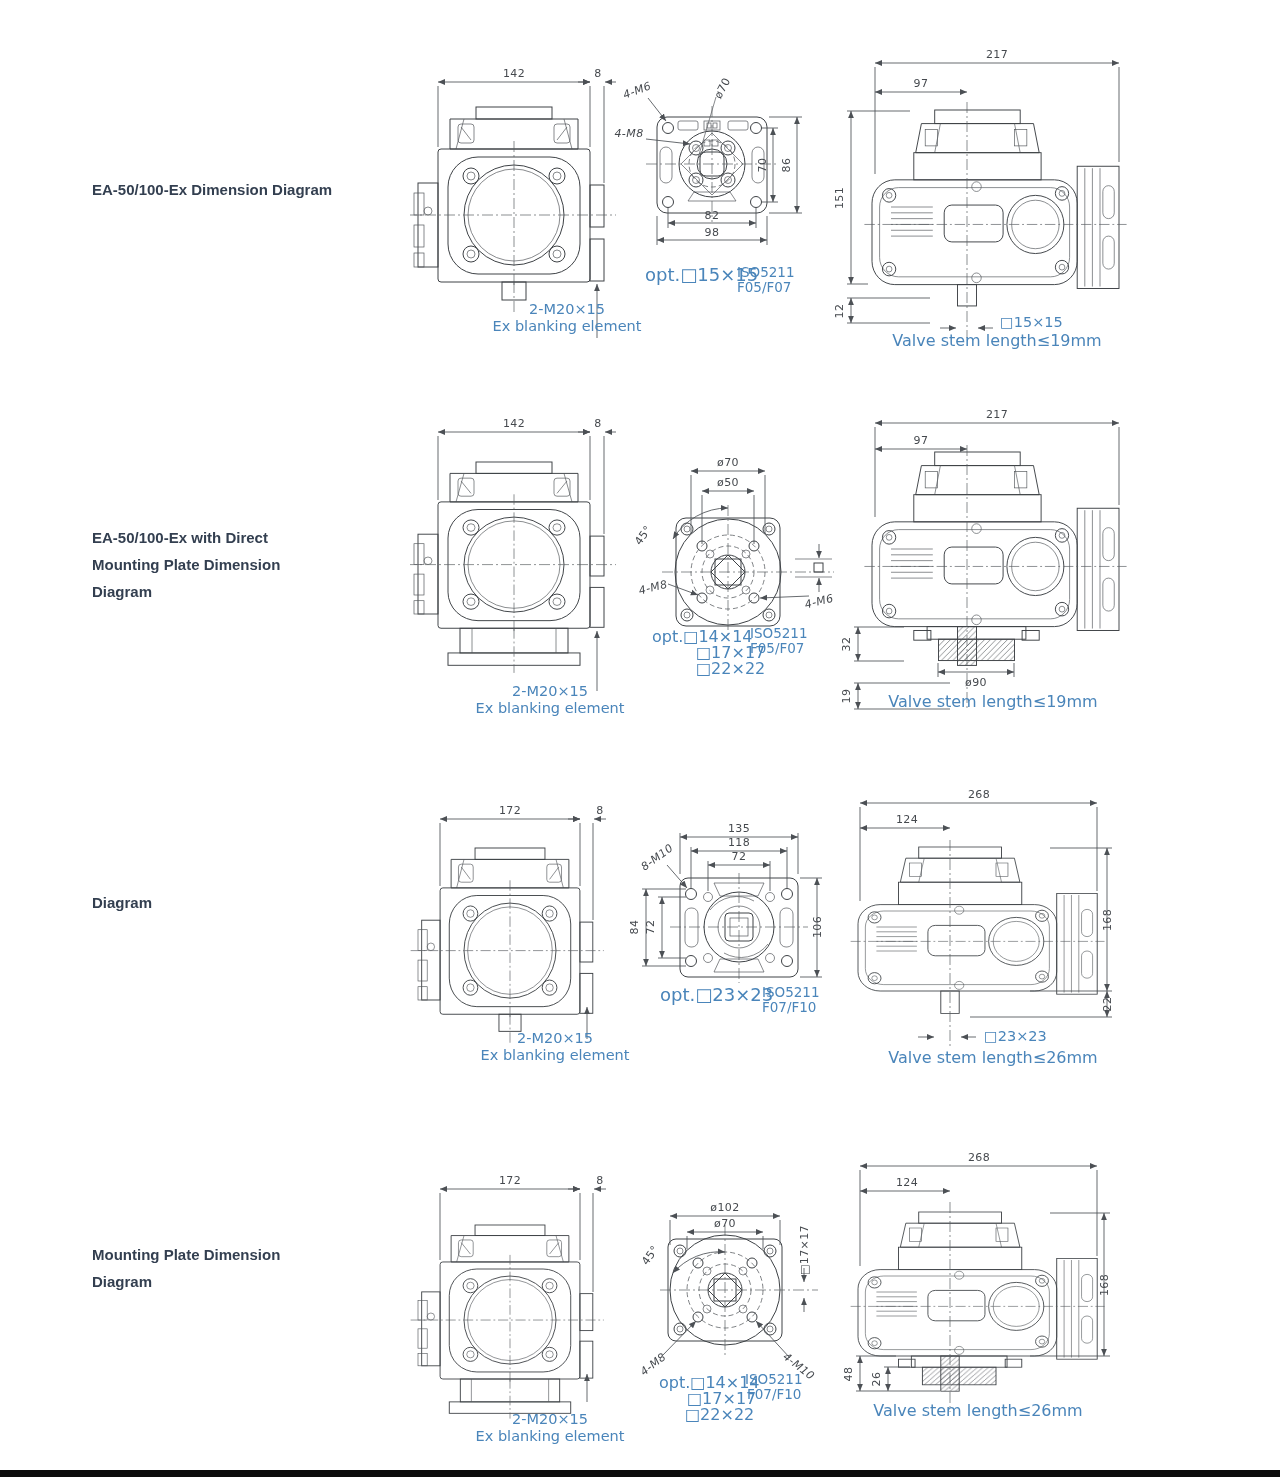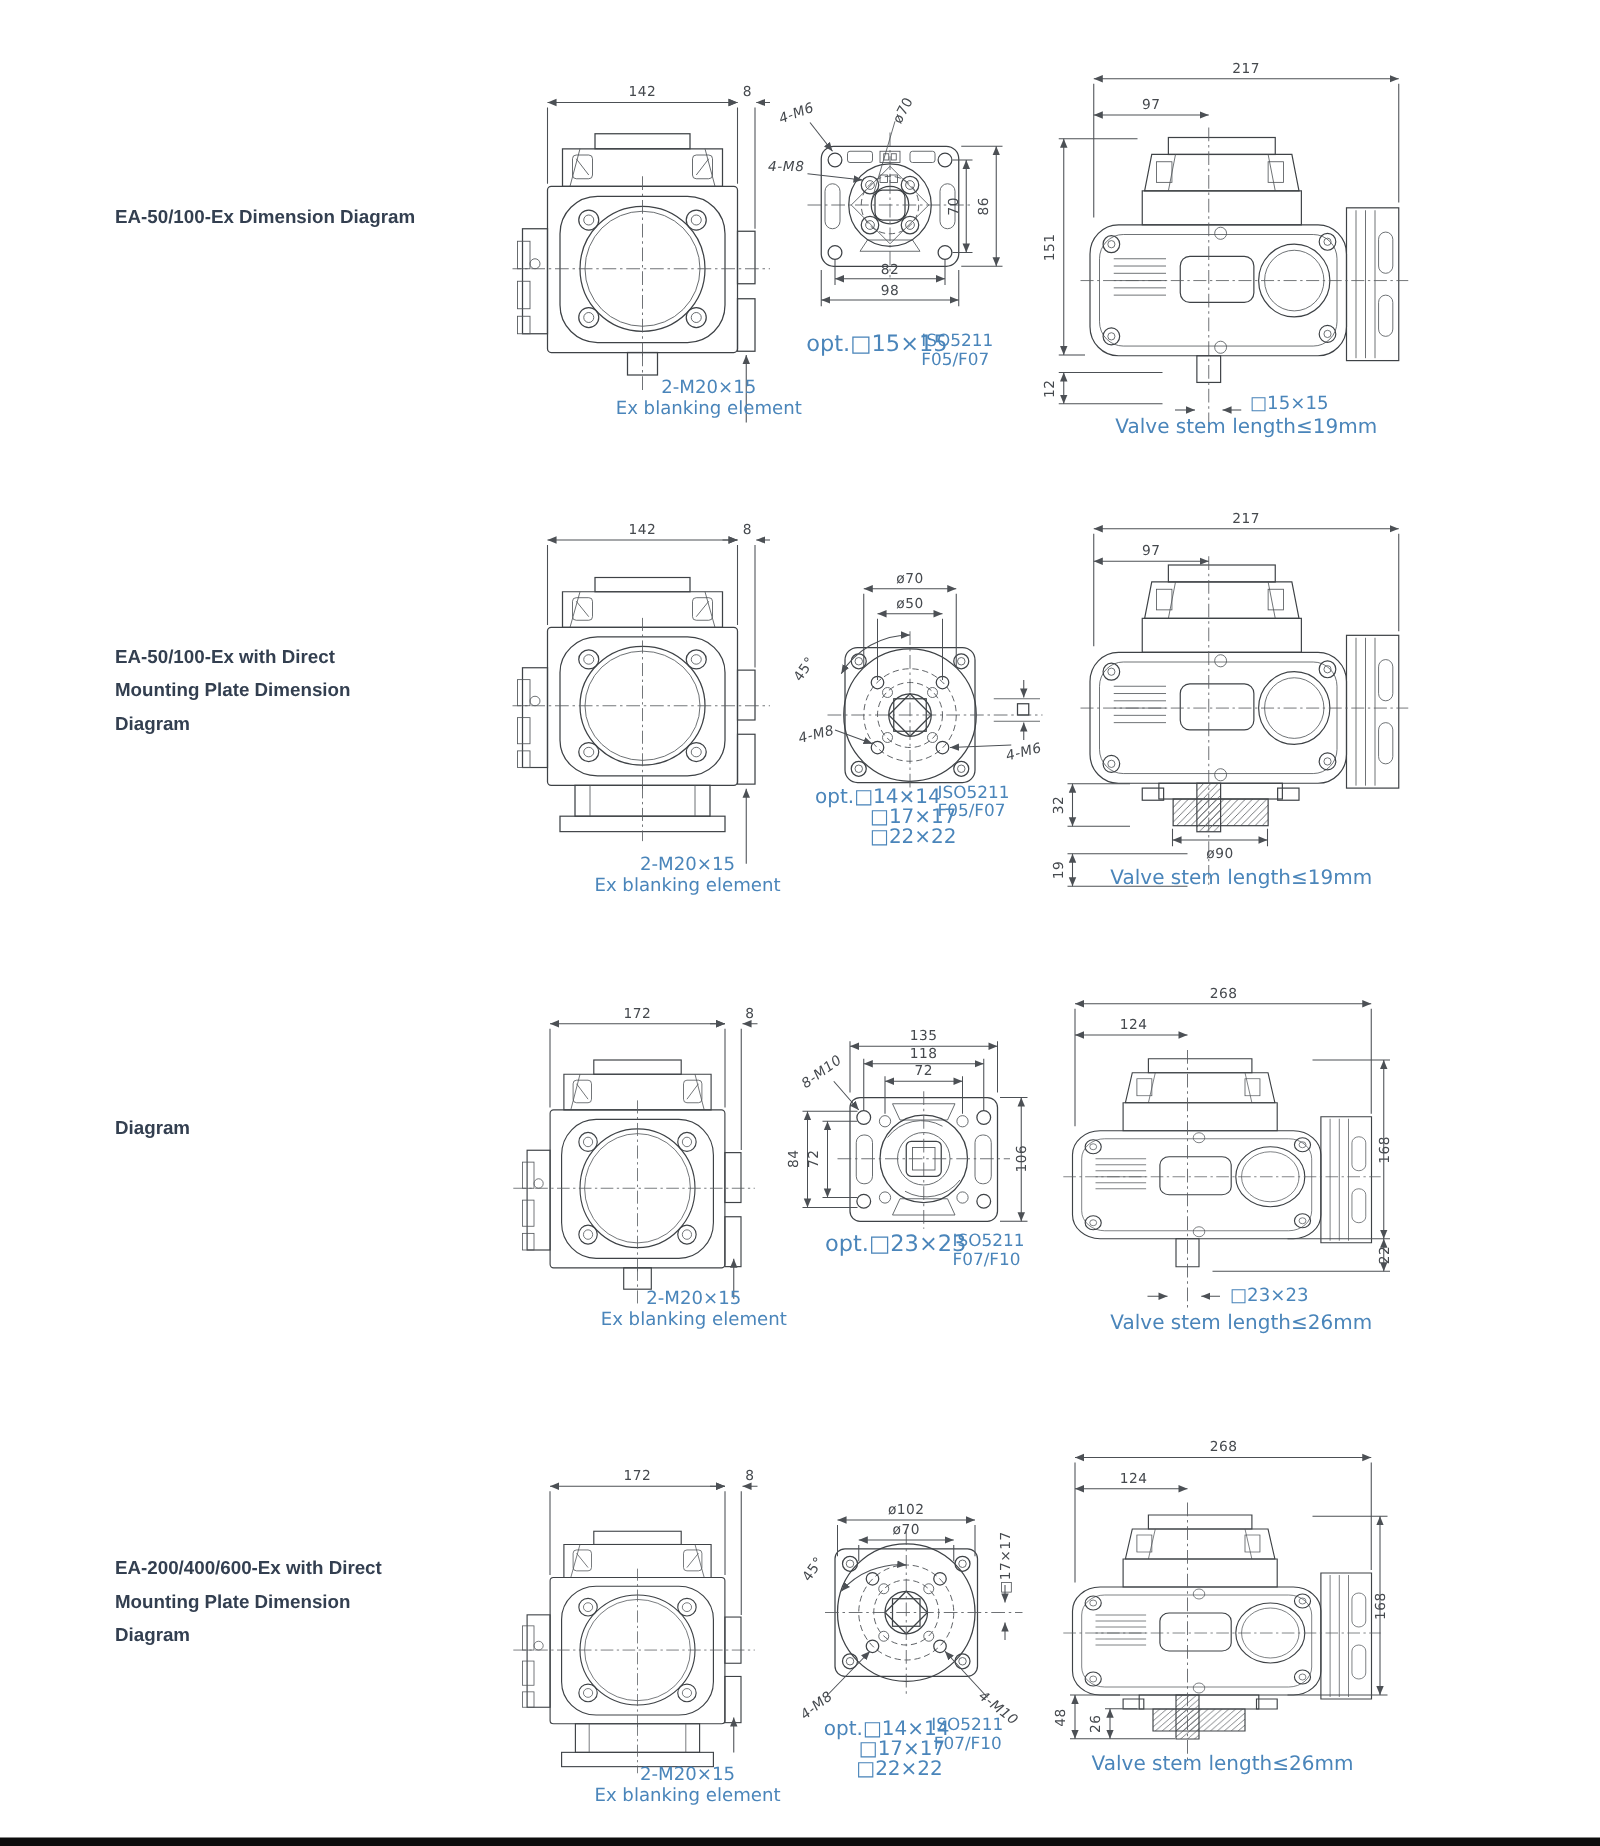--- a/index.html
+++ b/index.html
@@ -102,33 +102,32 @@
       <line class="o2" x1="224" y1="60" x2="224" y2="182"></line>
           <line class="o2" x1="232" y1="60" x2="232" y2="182"></line>
       <line class="o2" x1="240" y1="60" x2="240" y2="182"></line>
       <rect class="o2" x="243" y="78" width="12" height="34" rx="6"></rect>
           <rect class="o2" x="243" y="130" width="12" height="34" rx="6"></rect>
       <line class="c" x1="-8" y1="118" x2="268" y2="118"></line>
     </g>
   </defs>
 </svg>
 
-<div class="heading" style="top:160px">
+<div class="heading" style="top:176px">
   <div>EA-50/100-Ex Dimension Diagram</div>
 </div>
-<div class="heading" style="top:512px">
+<div class="heading" style="top:524px">
   <div>EA-50/100-Ex with Direct</div>
   <div>Mounting Plate Dimension</div>
   <div>Diagram</div>
 </div>
 <div class="heading" style="top:889px">
   <div>Diagram</div>
 </div>
 <div class="heading" style="top:1241px">
-  <div>EA-200/400/600-Ex with Direct</div>
   <div>Mounting Plate Dimension</div>
   <div>Diagram</div>
 </div>
 
 <svg class="rowsvg" style="top:40px" width="760" height="320" viewBox="0 0 760 320">
   <g>
     <g transform="translate(4,67)">
       <use href="#gFront"></use>
       <rect class="o" x="88" y="175" width="24" height="18"></rect>
           <line class="c" x1="100" y1="175" x2="100" y2="205"></line>

